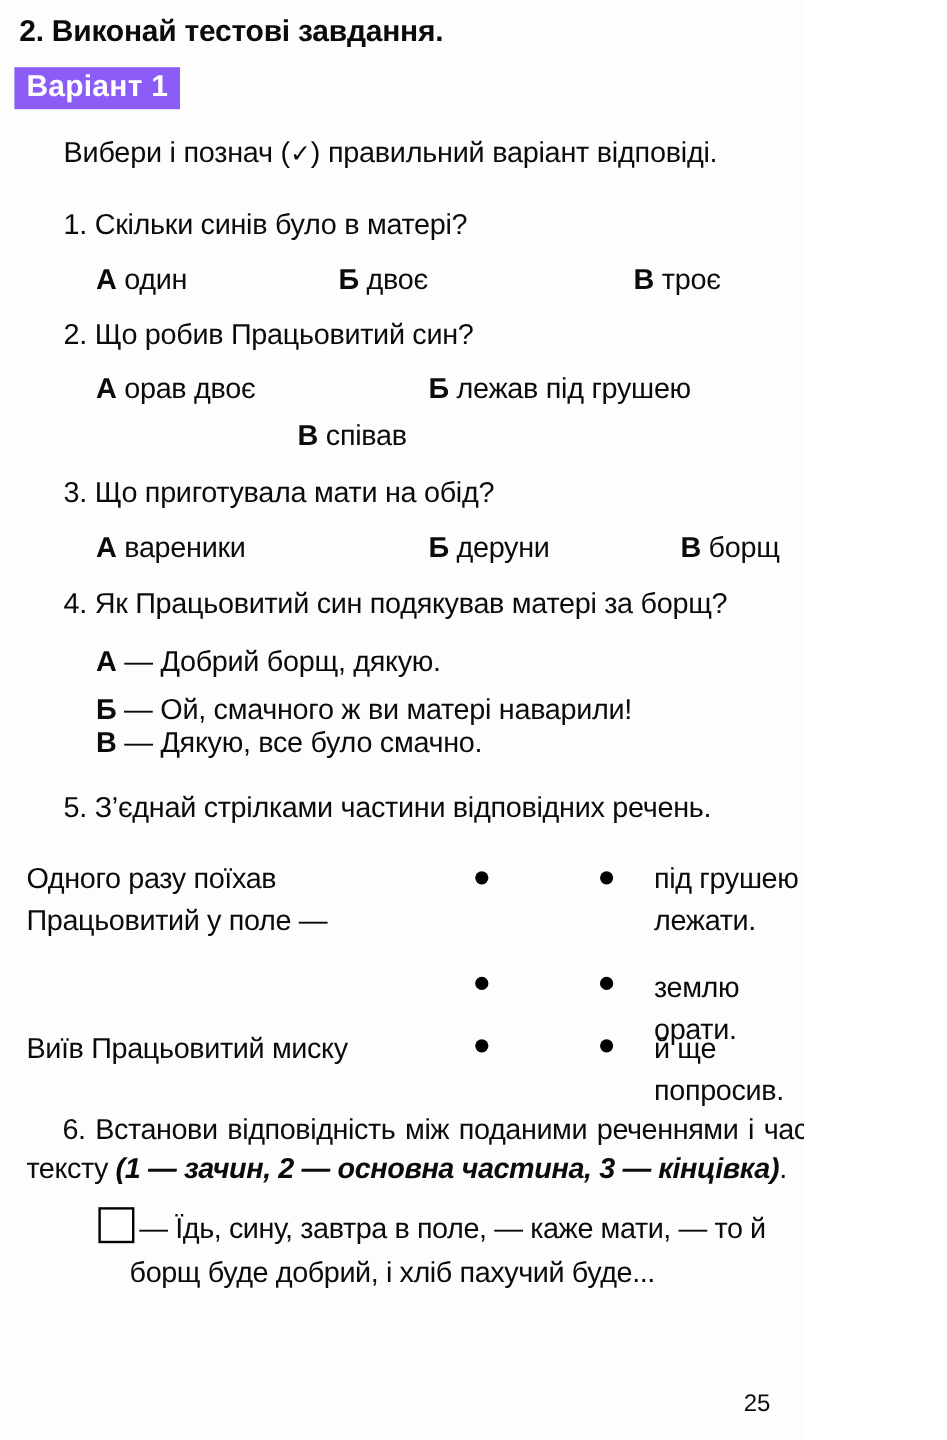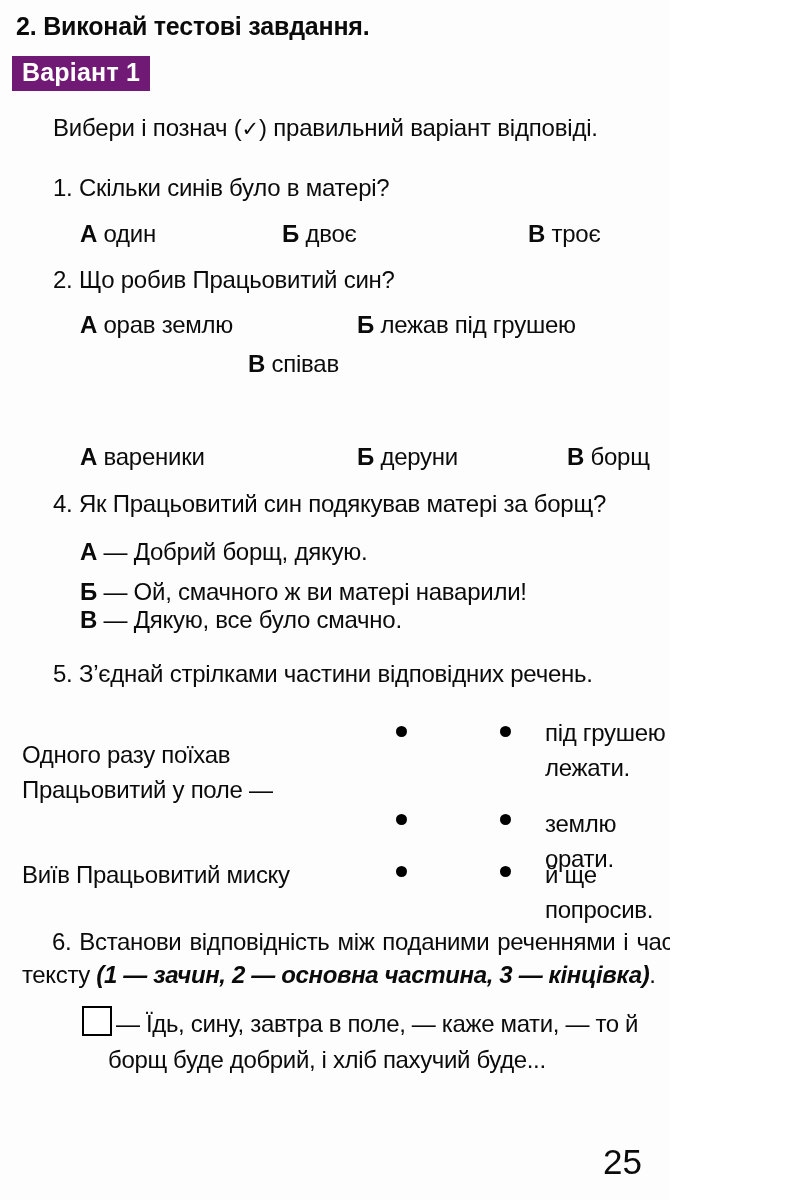--- a/index.html
+++ b/index.html
@@ -26,21 +26,21 @@
     font-size: 25px;
     font-weight: bold;
     letter-spacing: -0.2px;
     white-space: nowrap;
   }
 
   .variant-box {
     position: absolute;
     left: 12px;
     top: 56px;
-    background: #701a75;
+    background: #8b5cf6;
     color: #ffffff;
     font-size: 25px;
     font-weight: bold;
     padding: 3px 10px 5px 10px;
     line-height: 1.08;
     letter-spacing: 0.2px;
   }
 
   .instruction {
     position: absolute;
@@ -141,21 +141,21 @@
     margin-right: 4px;
     background: #fff;
   }
   .q6-answer .cont { display: block; margin-left: 26px; }
 
   
   .page-number {
     position: absolute;
     right: 28px;
     bottom: 18px;
-    font-size: 35px;
+    font-size: 20px;
     letter-spacing: 0px;
   }
 </style>
 </head>
 <body>
 
 <div class="page">
 
   <div class="task-heading">2. Виконай тестові завдання.</div>
 
@@ -167,41 +167,42 @@
 
   <div class="question" style="top:174px;">1. Скільки синів було в матері?</div>
   <div class="options-row" style="top:220px;">
     <div class="opt" style="left:80px;"><span class="letter">А</span><span> один</span></div>
     <div class="opt" style="left:282px;"><span class="letter">Б</span><span> двоє</span></div>
     <div class="opt" style="left:497px;margin-left:31px;"><span class="letter">В</span><span> троє</span></div>
   </div>
 
   <div class="question" style="top:266px;">2. Що робив Працьовитий син?</div>
   <div class="options-row" style="top:311px;">
-    <div class="opt" style="left:80px;"><span class="letter">А</span><span> орав землю</span></div>
+    <div class="opt" style="left:80px;"><span class="letter">А</span><span> орав двоє</span></div>
     <div class="opt" style="left:357px;"><span class="letter">Б</span><span> лежав під грушею</span></div>
   </div>
   <div class="options-row" style="top:350px;">
     <div class="opt" style="left:248px;"><span class="letter">В</span><span> співав</span></div>
   </div>
 
+  <div class="question" style="top:397px;">3. Що приготувала мати на обід?</div>
   <div class="options-row" style="top:443px;">
     <div class="opt" style="left:80px;"><span class="letter">А</span><span> вареники</span></div>
     <div class="opt" style="left:357px;"><span class="letter">Б</span><span> деруни</span></div>
     <div class="opt" style="left:567px;"><span class="letter">В</span><span> борщ</span></div>
   </div>
 
   <div class="question" style="top:490px;">4. Як Працьовитий син подякував матері за борщ?</div>
   <div class="stacked-answer" style="top:538px;"><span class="letter">А</span><span> — Добрий борщ, дякую.</span></div>
   <div class="stacked-answer" style="top:578px;"><span class="letter">Б</span><span> — Ой, смачного ж ви матері наварили!</span></div>
   <div class="stacked-answer" style="top:606px;"><span class="letter">В</span><span> — Дякую, все було смачно.</span></div>
 
   <div class="question" style="top:660px;">5. З’єднай стрілками частини відповідних речень.</div>
 
-  <div class="match-left" style="top:737px;">Одного разу поїхав
+  <div class="match-left" style="top:715px;">Одного разу поїхав
 Працьовитий у поле —</div>
   <div class="match-left" style="top:857px;">Виїв Працьовитий миску</div>
 
   <div class="match-right" style="top:806px;">землю орати.</div>
   <div class="match-right" style="top:715px;">під грушею
 лежати.</div>
   <div class="match-right" style="top:857px;">й ще попросив.</div>
 
   <div class="dot" style="left:396px; top:726px;"></div>
   <div class="dot" style="left:396px; top:814px;"></div>

